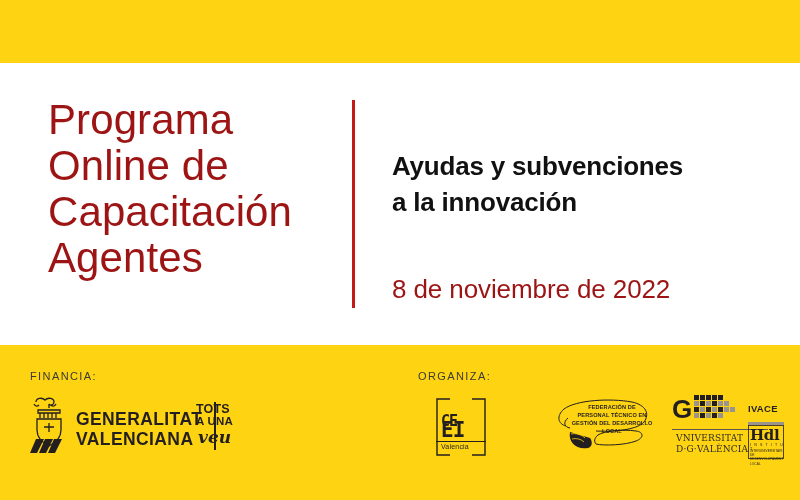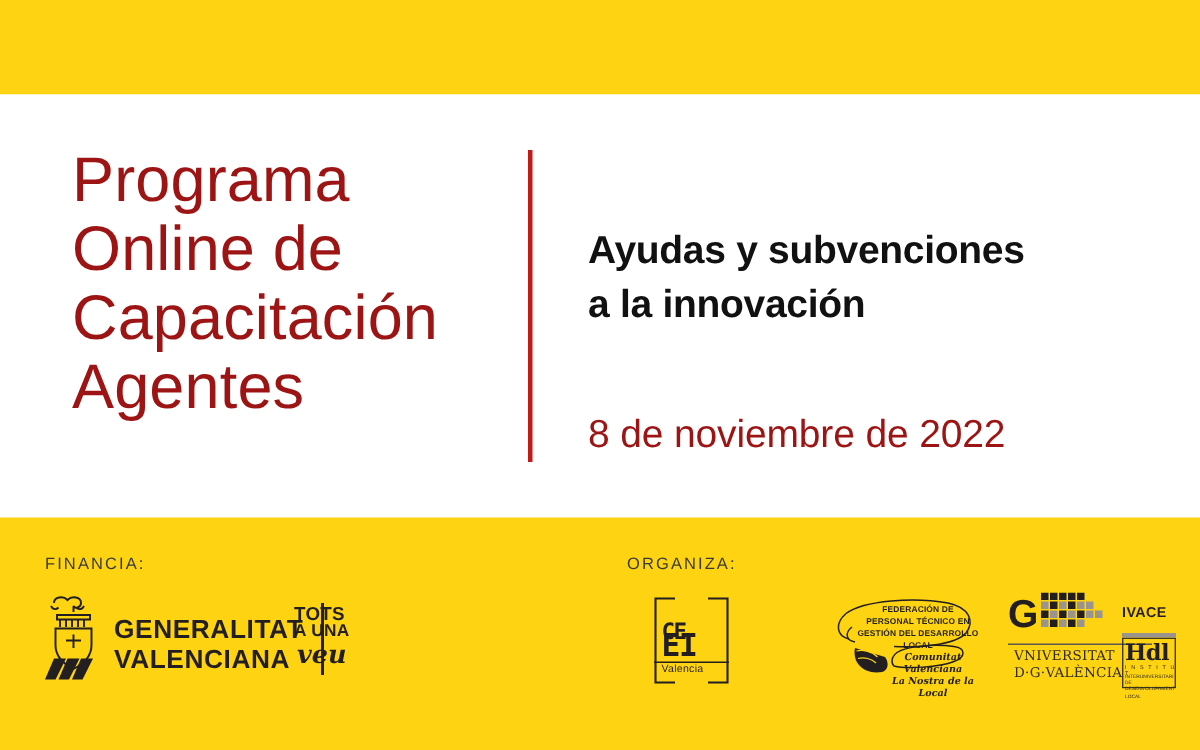--- a/index.html
+++ b/index.html
@@ -300,22 +300,20 @@
         <path d="M22 30 C16 29, 15 24, 20 20"></path>
         <path d="M48 46 C56 48, 78 47, 88 43 C96 40, 96 34, 88 33 C74 31, 56 33, 50 37 C46 40, 46 44, 48 46 Z"></path>
       </g>
       <path d="M22 34 C20 44, 28 52, 40 50 C44 49, 45 44, 42 40 Z" fill="#231F20"></path>
       <path d="M23 36 C27 35, 33 36, 37 40" fill="none" stroke="#FDD312" stroke-width="0.8"></path>
       <path d="M24 41 C28 40, 33 41, 36 44" fill="none" stroke="#FDD312" stroke-width="0.8"></path>
     </svg>
     <div id="fed-text">FEDERACIÓN DE
 PERSONAL TÉCNICO EN
 GESTIÓN DEL DESARROLLO LOCAL</div>
-    <div id="fed-sub">Comunitat Valenciana
-La Nostra de la Local</div>
   </div>
 
   <div class="logo" id="logo-gridet">
     <div id="gridet-g">G</div>
     <svg style="position:absolute;left:22px;top:2px;width:52px;height:30px" viewBox="0 0 52 30">
       <g fill="#231F20">
         <rect x="0" y="0" width="5" height="5"></rect>
           <rect x="6" y="0" width="5" height="5"></rect>
         <rect x="12" y="0" width="5" height="5"></rect>
           <rect x="18" y="0" width="5" height="5"></rect>

